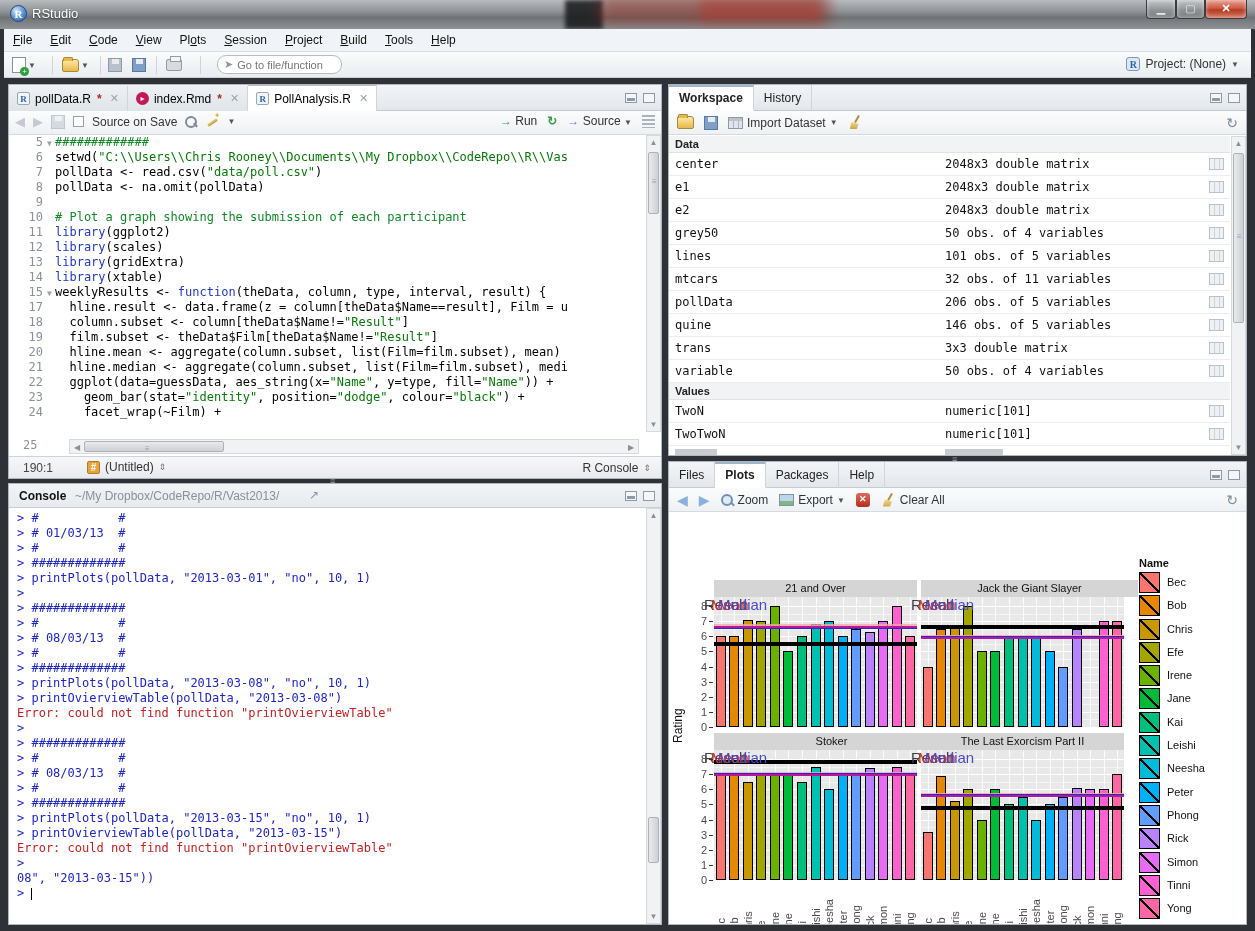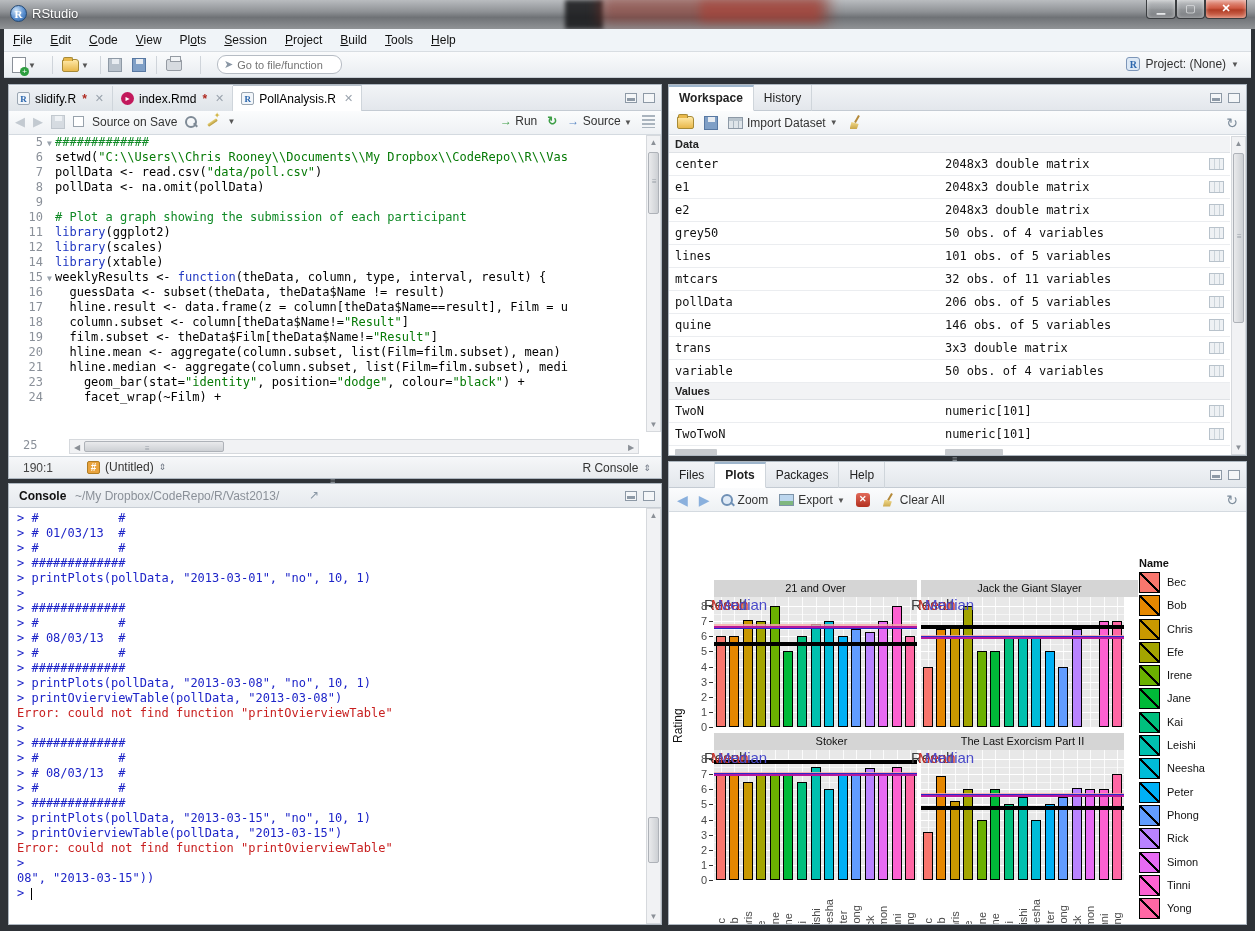--- a/index.html
+++ b/index.html
@@ -217,21 +217,21 @@
       <span class="ic-rproj">R</span>
       <span>Project: (None)</span>
       <span class="caret">▼</span>
     </div>
   </div>
 
   <div class="pane" id="editor-pane">
     <div class="pane-tabs" id="editor-tabs">
         <div class="etab">
           <span class="ic-rfile">R</span>
-          <span>slidify.R</span>
+          <span>pollData.R</span>
           <span class="tab-mod">*</span>
           <span class="tab-x">✕</span>
         </div>
         <div class="etab">
           <span class="ic-rmd">▸</span>
           <span>index.Rmd</span>
           <span class="tab-mod">*</span>
           <span class="tab-x">✕</span>
         </div>
         <div class="etab active">
@@ -264,28 +264,29 @@
     </div>
     <div id="code-area">
         <div class="code-line"><span class="gut">5</span><span class="fold">▼</span><span class="tk-c">#############</span></div>
         <div class="code-line"><span class="gut">6</span><span class="fold"></span><span class="tk-t">setwd(</span><span class="tk-s">"C:\\Users\\Chris Rooney\\Documents\\My Dropbox\\CodeRepo\\R\\Vas</span></div>
         <div class="code-line"><span class="gut">7</span><span class="fold"></span><span class="tk-t">pollData &lt;- read.csv(</span><span class="tk-s">"data/poll.csv"</span><span class="tk-t">)</span></div>
         <div class="code-line"><span class="gut">8</span><span class="fold"></span><span class="tk-t">pollData &lt;- na.omit(pollData)</span></div>
         <div class="code-line"><span class="gut">9</span><span class="fold"></span></div>
         <div class="code-line"><span class="gut">10</span><span class="fold"></span><span class="tk-c"># Plot a graph showing the submission of each participant</span></div>
         <div class="code-line"><span class="gut">11</span><span class="fold"></span><span class="tk-k">library</span><span class="tk-t">(ggplot2)</span></div>
         <div class="code-line"><span class="gut">12</span><span class="fold"></span><span class="tk-k">library</span><span class="tk-t">(scales)</span></div>
+        <div class="code-line"><span class="gut">13</span><span class="fold"></span><span class="tk-k">library</span><span class="tk-t">(gridExtra)</span></div>
         <div class="code-line"><span class="gut">14</span><span class="fold"></span><span class="tk-k">library</span><span class="tk-t">(xtable)</span></div>
         <div class="code-line"><span class="gut">15</span><span class="fold">▼</span><span class="tk-t">weeklyResults &lt;- </span><span class="tk-k">function</span><span class="tk-t">(theData, column, type, interval, result) {</span></div>
-        <div class="code-line"><span class="gut">16</span><span class="fold"></span><span class="tk-t">  guessData &lt;- subset(theData, theData$Name != result)</span></div>
         <div class="code-line"><span class="gut">17</span><span class="fold"></span><span class="tk-t">  hline.result &lt;- data.frame(z = column[theData$Name==result], Film = u</span></div>
         <div class="code-line"><span class="gut">18</span><span class="fold"></span><span class="tk-t">  column.subset &lt;- column[theData$Name!=</span><span class="tk-s">"Result"</span><span class="tk-t">]</span></div>
         <div class="code-line"><span class="gut">19</span><span class="fold"></span><span class="tk-t">  film.subset &lt;- theData$Film[theData$Name!=</span><span class="tk-s">"Result"</span><span class="tk-t">]</span></div>
         <div class="code-line"><span class="gut">20</span><span class="fold"></span><span class="tk-t">  hline.mean &lt;- aggregate(column.subset, list(Film=film.subset), mean)</span></div>
         <div class="code-line"><span class="gut">21</span><span class="fold"></span><span class="tk-t">  hline.median &lt;- aggregate(column.subset, list(Film=film.subset), medi</span></div>
+        <div class="code-line"><span class="gut">22</span><span class="fold"></span><span class="tk-t">  ggplot(data=guessData, aes_string(x=</span><span class="tk-s">"Name"</span><span class="tk-t">, y=type, fill=</span><span class="tk-s">"Name"</span><span class="tk-t">)) +</span></div>
         <div class="code-line"><span class="gut">23</span><span class="fold"></span><span class="tk-t">    geom_bar(stat=</span><span class="tk-s">"identity"</span><span class="tk-t">, position=</span><span class="tk-s">"dodge"</span><span class="tk-t">, colour=</span><span class="tk-s">"black"</span><span class="tk-t">) +</span></div>
         <div class="code-line"><span class="gut">24</span><span class="fold"></span><span class="tk-t">    facet_wrap(~Film) +</span></div>
       </div>
 
     <div class="sb" style="right:0;top:50px;width:15px;bottom:46px">
       <div class="sb-arrow" style="top:2px">▲</div>
       <div class="sb-thumb" style="left:1px;right:1px;top:16px;height:62px">
           <span class="grip" style="left:3px;top:24px">≡</span>
         </div>
       <div class="sb-arrow" style="bottom:2px">▼</div>

